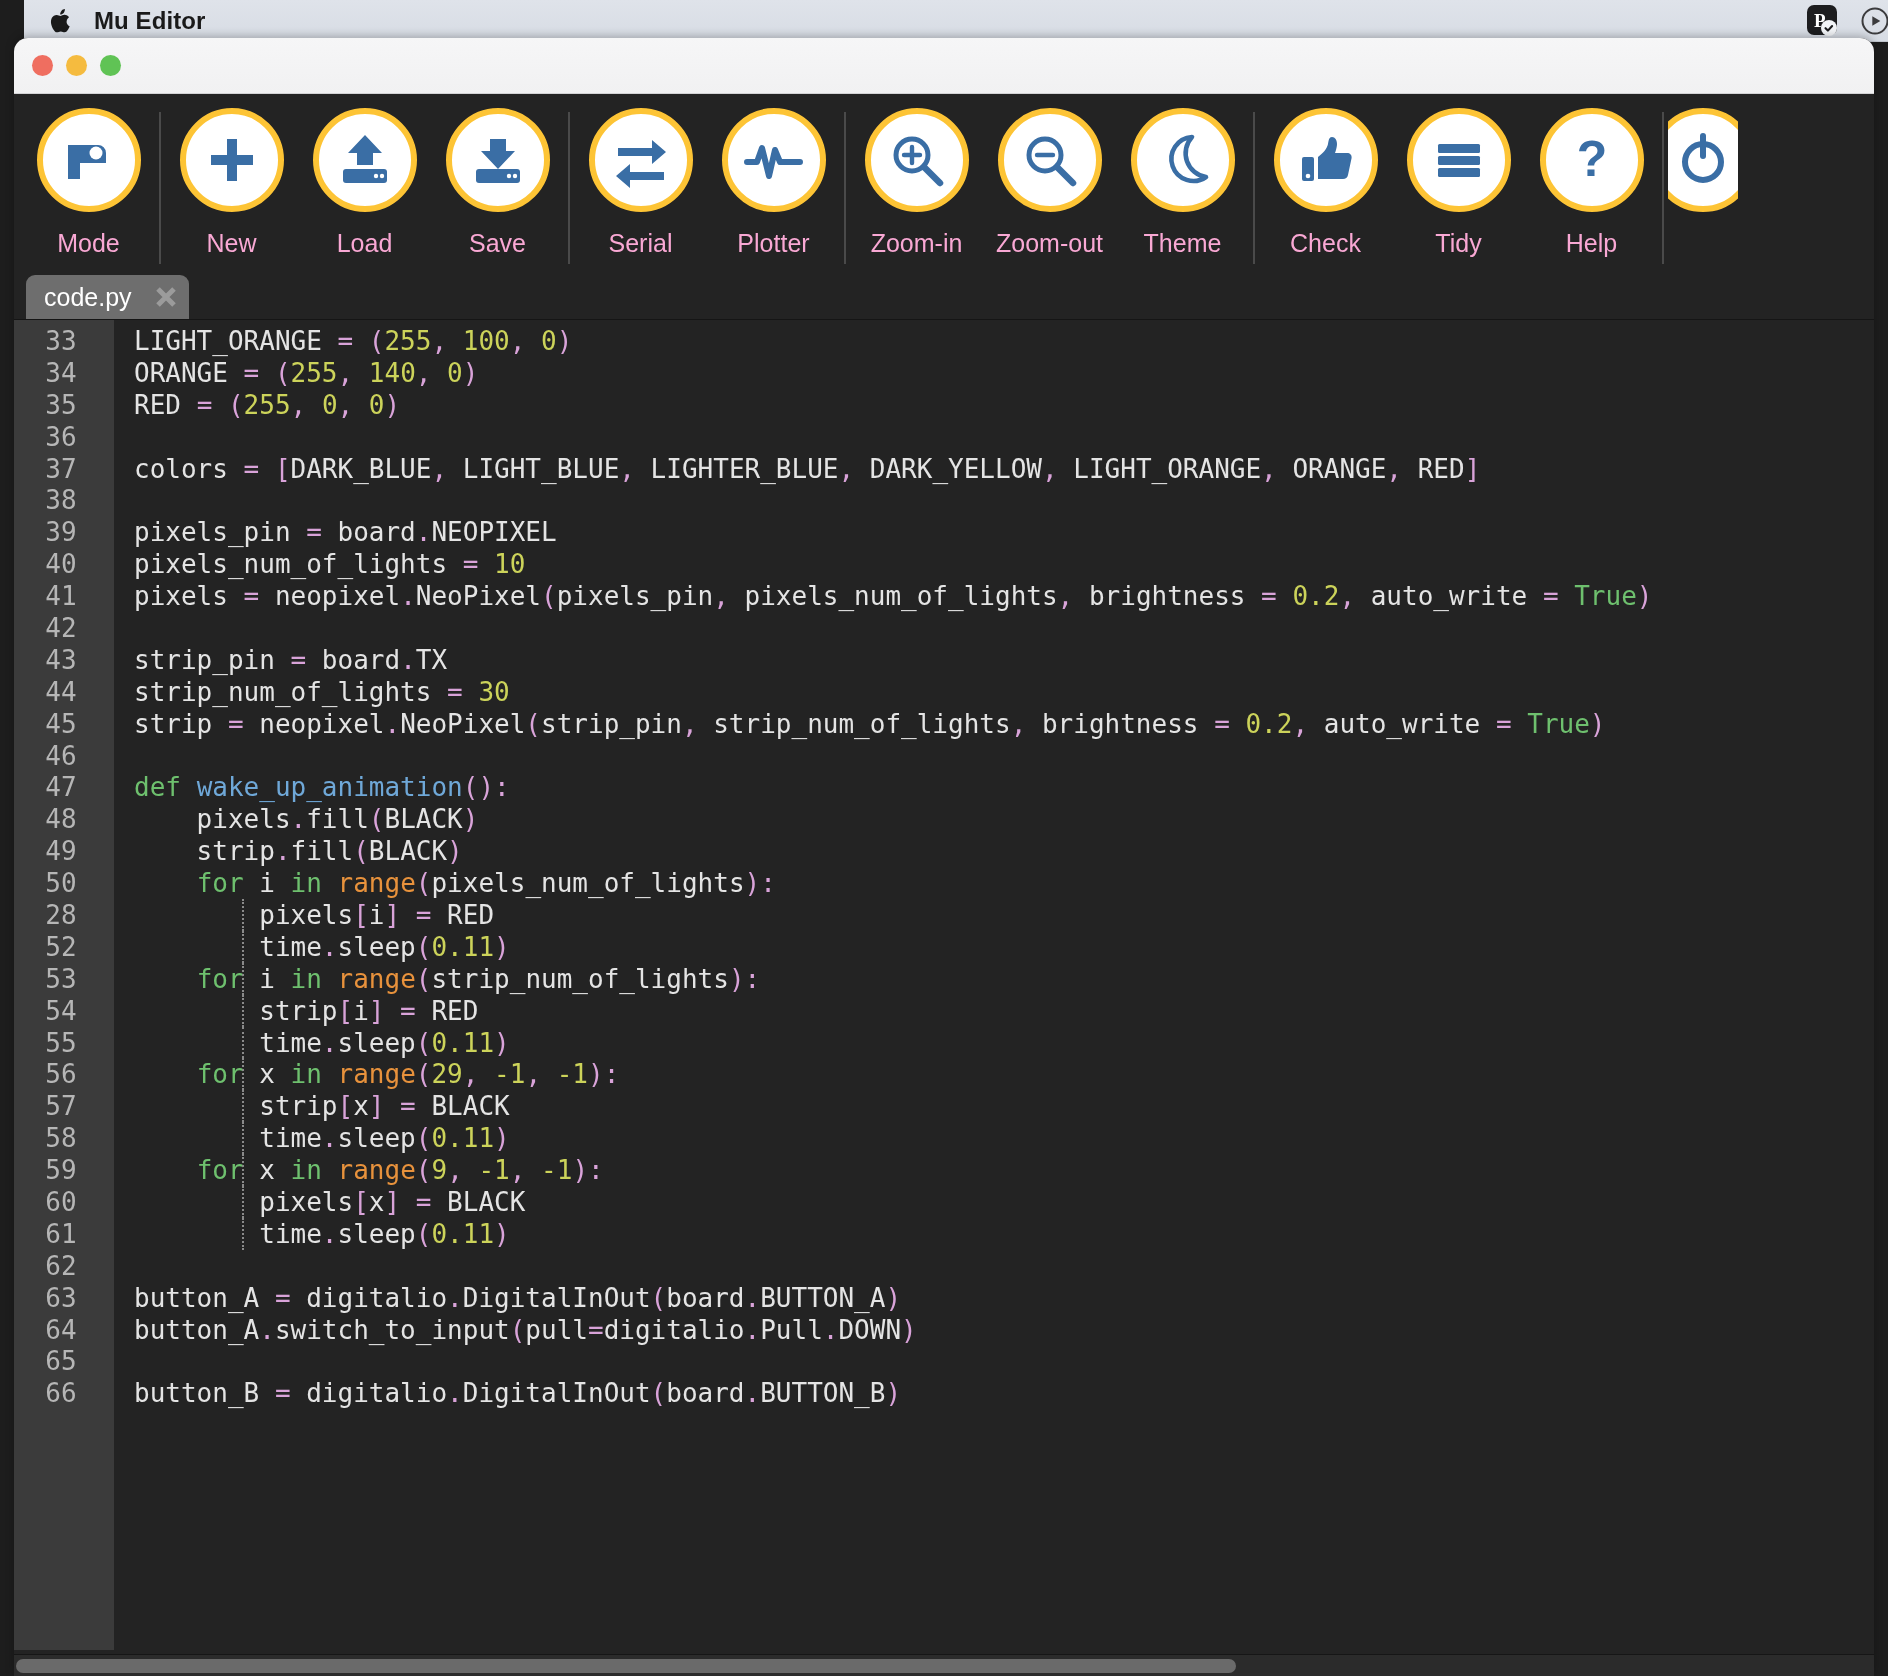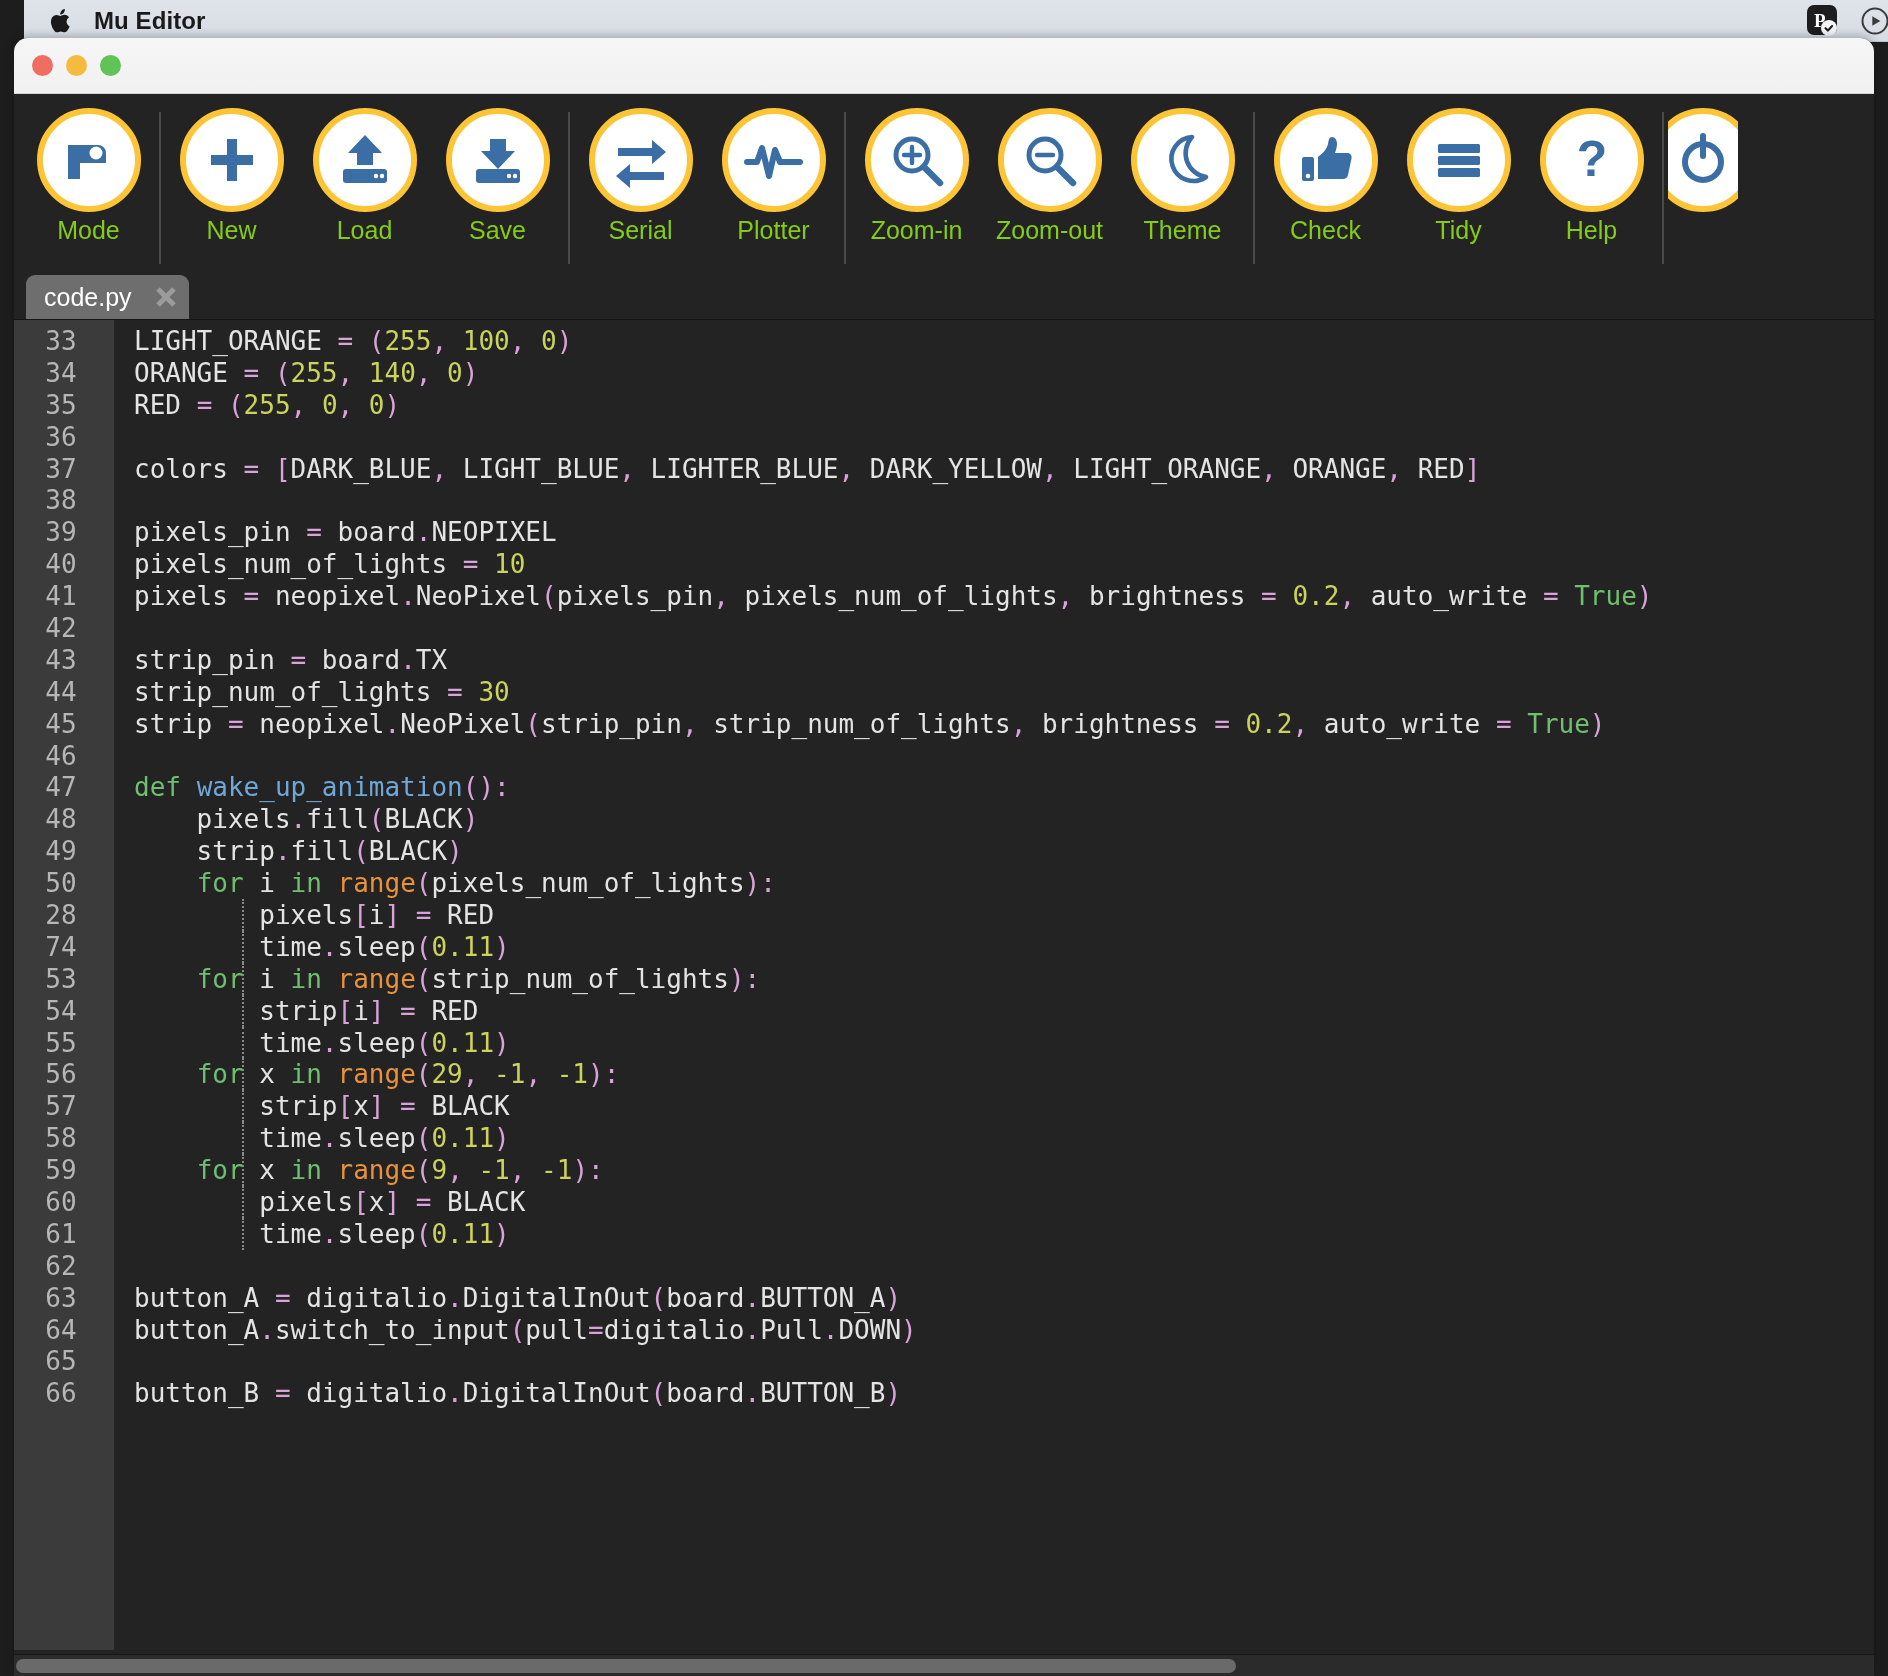--- a/index.html
+++ b/index.html
@@ -69,22 +69,22 @@
     cursor: pointer;
     flex: 0 0 auto;
   }
   .tool-icon-ring {
     width: 104px; height: 104px; border-radius: 50%;
     background: #ffffff;
     border: 6px solid #fdc435;
     display: flex; align-items: center; justify-content: center;
   }
   .tool-label {
-    margin-top: 4px;
-    font-size: 25px; color: #84cc16;
+    margin-top: 17px;
+    font-size: 25px; color: #f9a8d4;
     white-space: nowrap;
   }
   .tool-sep {
     width: 2px; height: 152px; background: #4a4a4a;
     margin: 18px 4px 0 4px; flex: 0 0 auto;
   }
   .tool-btn.clipped { width: 70px; overflow: hidden; }
 
   
   #tabbar {
@@ -435,21 +435,21 @@
         <div class="code-line">
           <div class="ln">50</div>
           <div class="src"><span class="t-id">    </span><span class="t-kw">for </span><span class="t-id">i </span><span class="t-kw">in </span><span class="t-bi">range</span><span class="t-op">(</span><span class="t-id">pixels_num_of_lights</span><span class="t-op">):</span></div>
         </div>
         <div class="code-line">
           <div class="ln">28</div>
           <div class="src"><span class="t-id">        pixels</span><span class="t-op">[</span><span class="t-id">i</span><span class="t-op">] = </span><span class="t-id">RED</span></div>
           <div class="iguide" style="left: 228.12px;"></div>
         </div>
         <div class="code-line">
-          <div class="ln">74</div>
+          <div class="ln">52</div>
           <div class="src"><span class="t-id">        time</span><span class="t-op">.</span><span class="t-id">sleep</span><span class="t-op">(</span><span class="t-num">0.11</span><span class="t-op">)</span></div>
           <div class="iguide" style="left: 228.12px;"></div>
         </div>
         <div class="code-line">
           <div class="ln">53</div>
           <div class="src"><span class="t-id">    </span><span class="t-kw">for </span><span class="t-id">i </span><span class="t-kw">in </span><span class="t-bi">range</span><span class="t-op">(</span><span class="t-id">strip_num_of_lights</span><span class="t-op">):</span></div>
           <div class="iguide" style="left: 228.12px;"></div>
         </div>
         <div class="code-line">
           <div class="ln">54</div>

